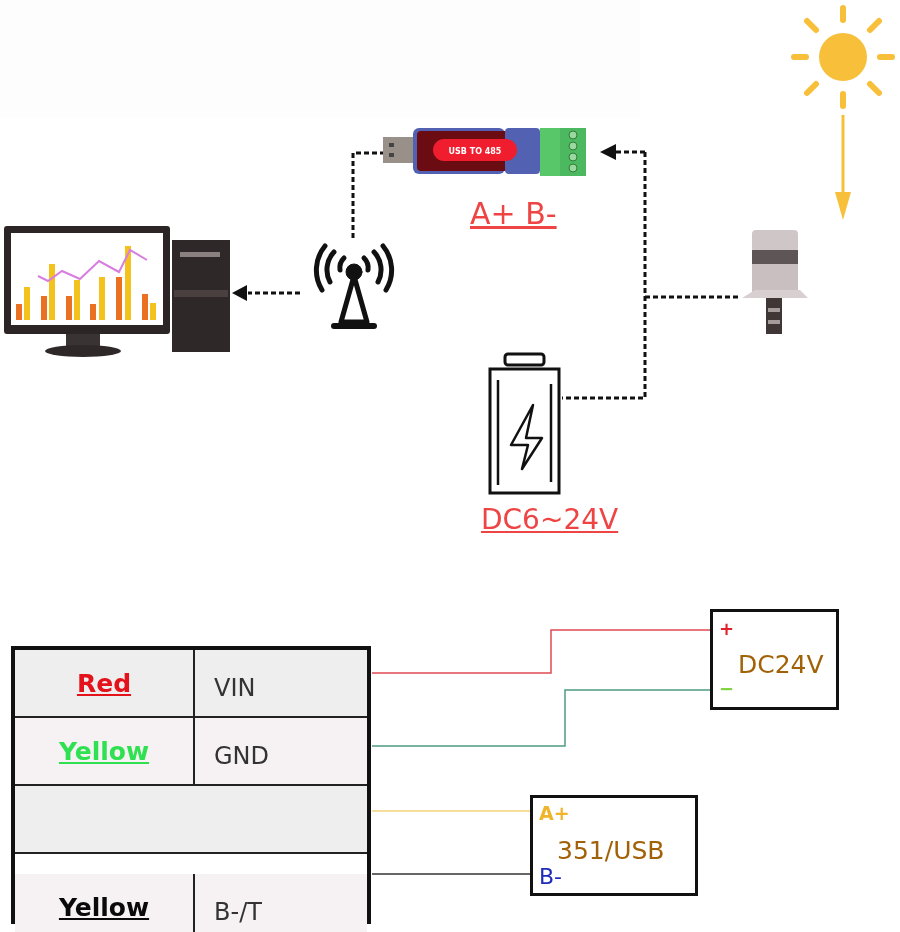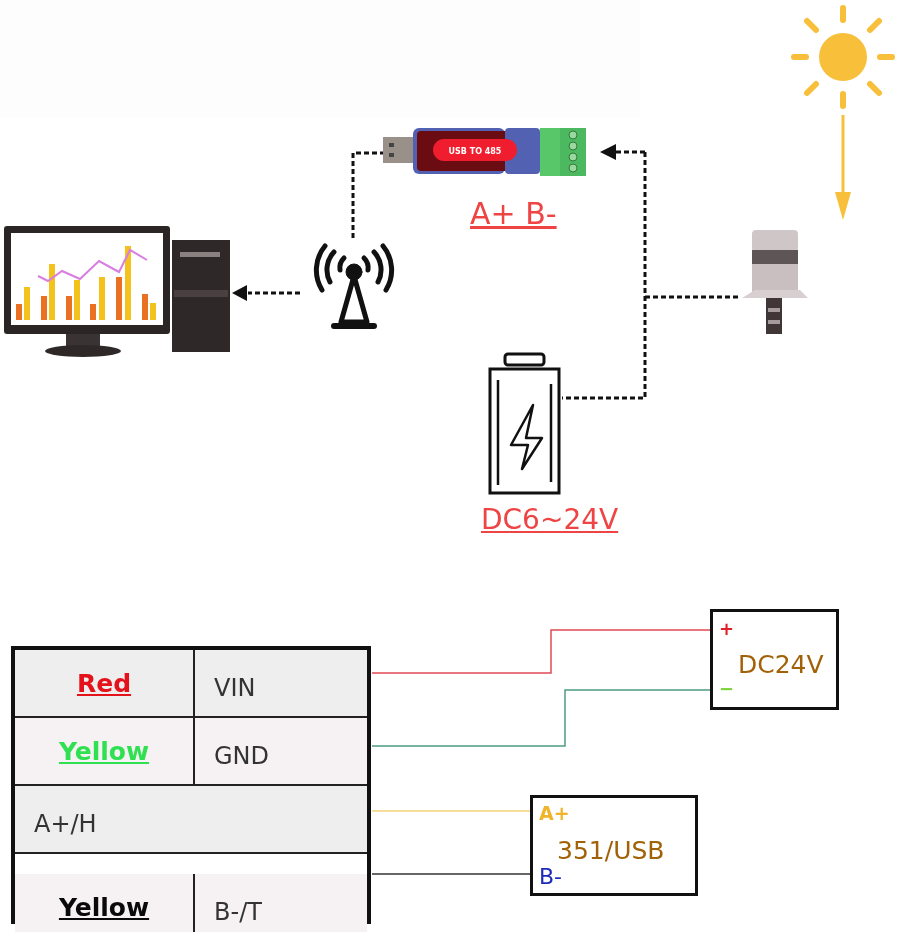--- a/index.html
+++ b/index.html
@@ -156,21 +156,20 @@
 <div class="wire-table">
   <div class="row">
     <div class="c1" style="color:#e3121b">Red</div>
     <div class="c2">VIN</div>
   </div>
   <div class="row">
     <div class="c1" style="color:#2fe150">Yellow</div>
     <div class="c2">GND</div>
   </div>
   <div class="row">
-    <div class="c2">A+/H</div>
   </div>
   <div class="row">
     <div class="c1" style="color:#0a0a0a">Yellow</div>
     <div class="c2">B-/T</div>
   </div>
 </div>
 
 <div class="box box-dc">
   <span class="pin pin-plus">+</span>
   <span class="title">DC24V</span>

